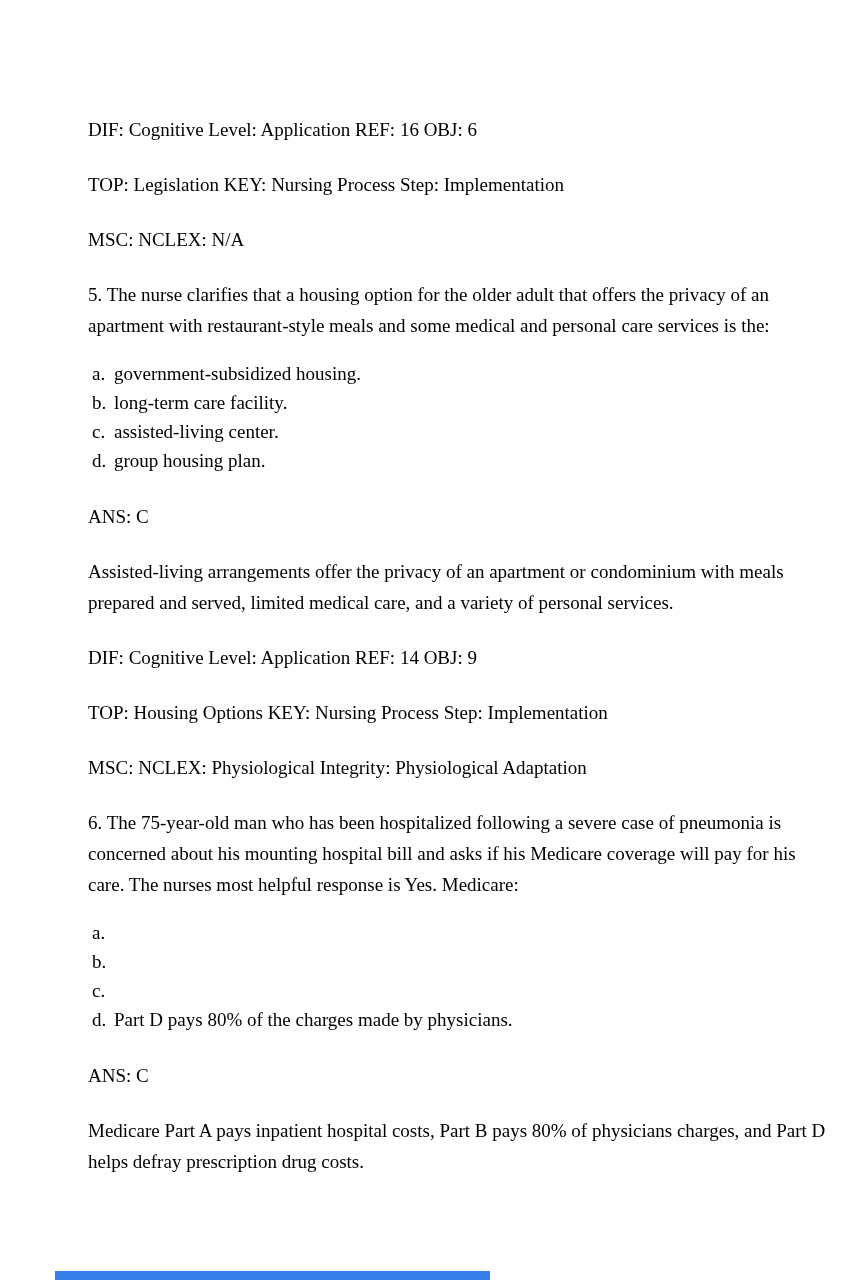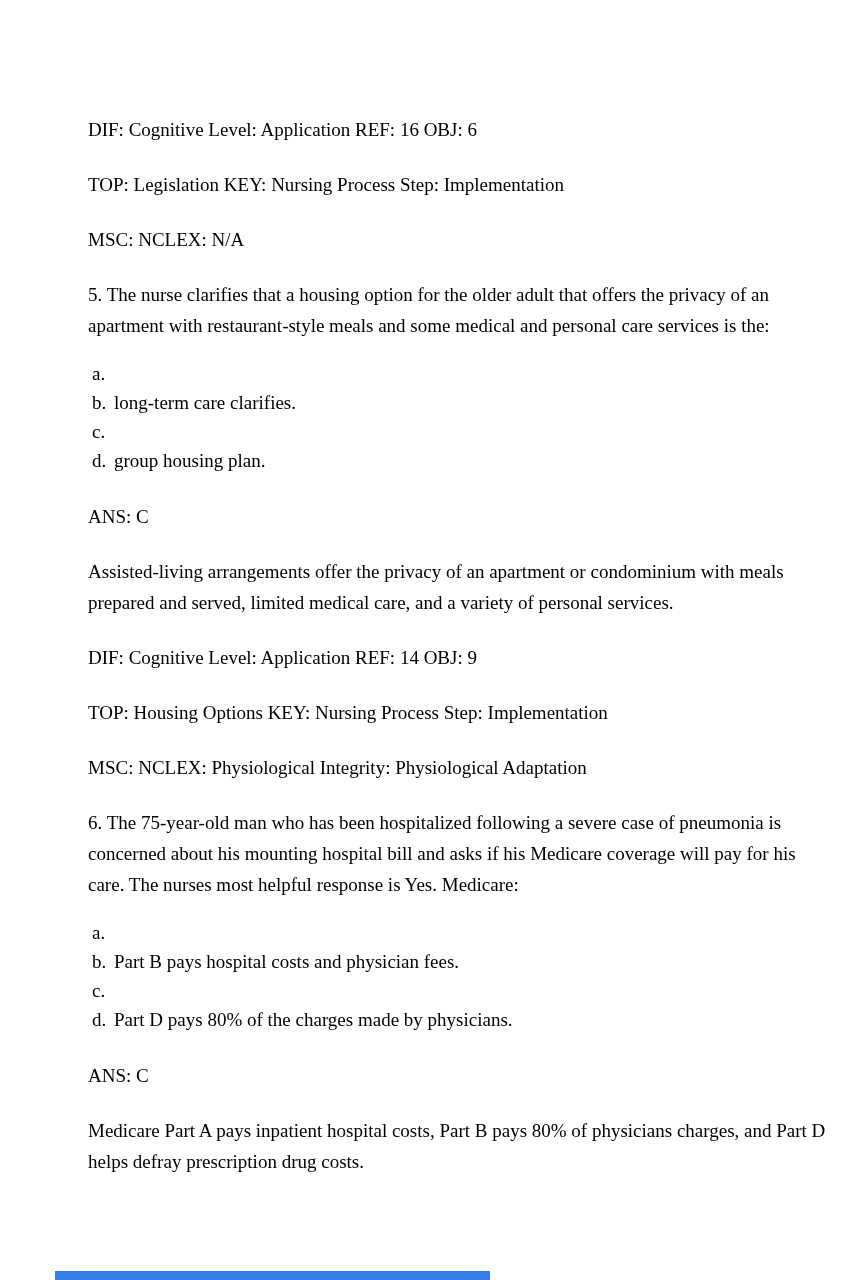--- a/index.html
+++ b/index.html
@@ -58,27 +58,29 @@
   <p class="para">DIF: Cognitive Level: Application REF: 16 OBJ: 6</p>
   <p class="para">TOP: Legislation KEY: Nursing Process Step: Implementation</p>
   <p class="para">MSC: NCLEX: N/A</p>
 
   <p class="para">5. The nurse clarifies that a housing option for the older adult that offers the privacy of an
 apartment with restaurant-style meals and some medical and personal care services is the:</p>
 
   <div class="options">
     <div class="opt">
       <span class="letter">a.</span>
+      <span>government-subsidized housing.</span>
     </div>
     <div class="opt">
       <span class="letter">b.</span>
-      <span>long-term care clarifies.</span>
+      <span>long-term care facility.</span>
     </div>
     <div class="opt">
       <span class="letter">c.</span>
+      <span>assisted-living center.</span>
     </div>
     <div class="opt">
       <span class="letter">d.</span>
       <span>group housing plan.</span>
     </div>
   </div>
 
   <p class="para">ANS: C</p>
 
   <p class="para">Assisted-living arrangements offer the privacy of an apartment or condominium with meals
@@ -91,21 +93,20 @@
   <p class="para">6. The 75-year-old man who has been hospitalized following a severe case of pneumonia is
 concerned about his mounting hospital bill and asks if his Medicare coverage will pay for his
 care. The nurses most helpful response is Yes. Medicare:</p>
 
   <div class="options">
     <div class="opt">
       <span class="letter">a.</span>
     </div>
     <div class="opt">
       <span class="letter">b.</span>
-      <span>Part B pays hospital costs and physician fees.</span>
     </div>
     <div class="opt">
       <span class="letter">c.</span>
     </div>
     <div class="opt">
       <span class="letter">d.</span>
       <span>Part D pays 80% of the charges made by physicians.</span>
     </div>
   </div>
 

